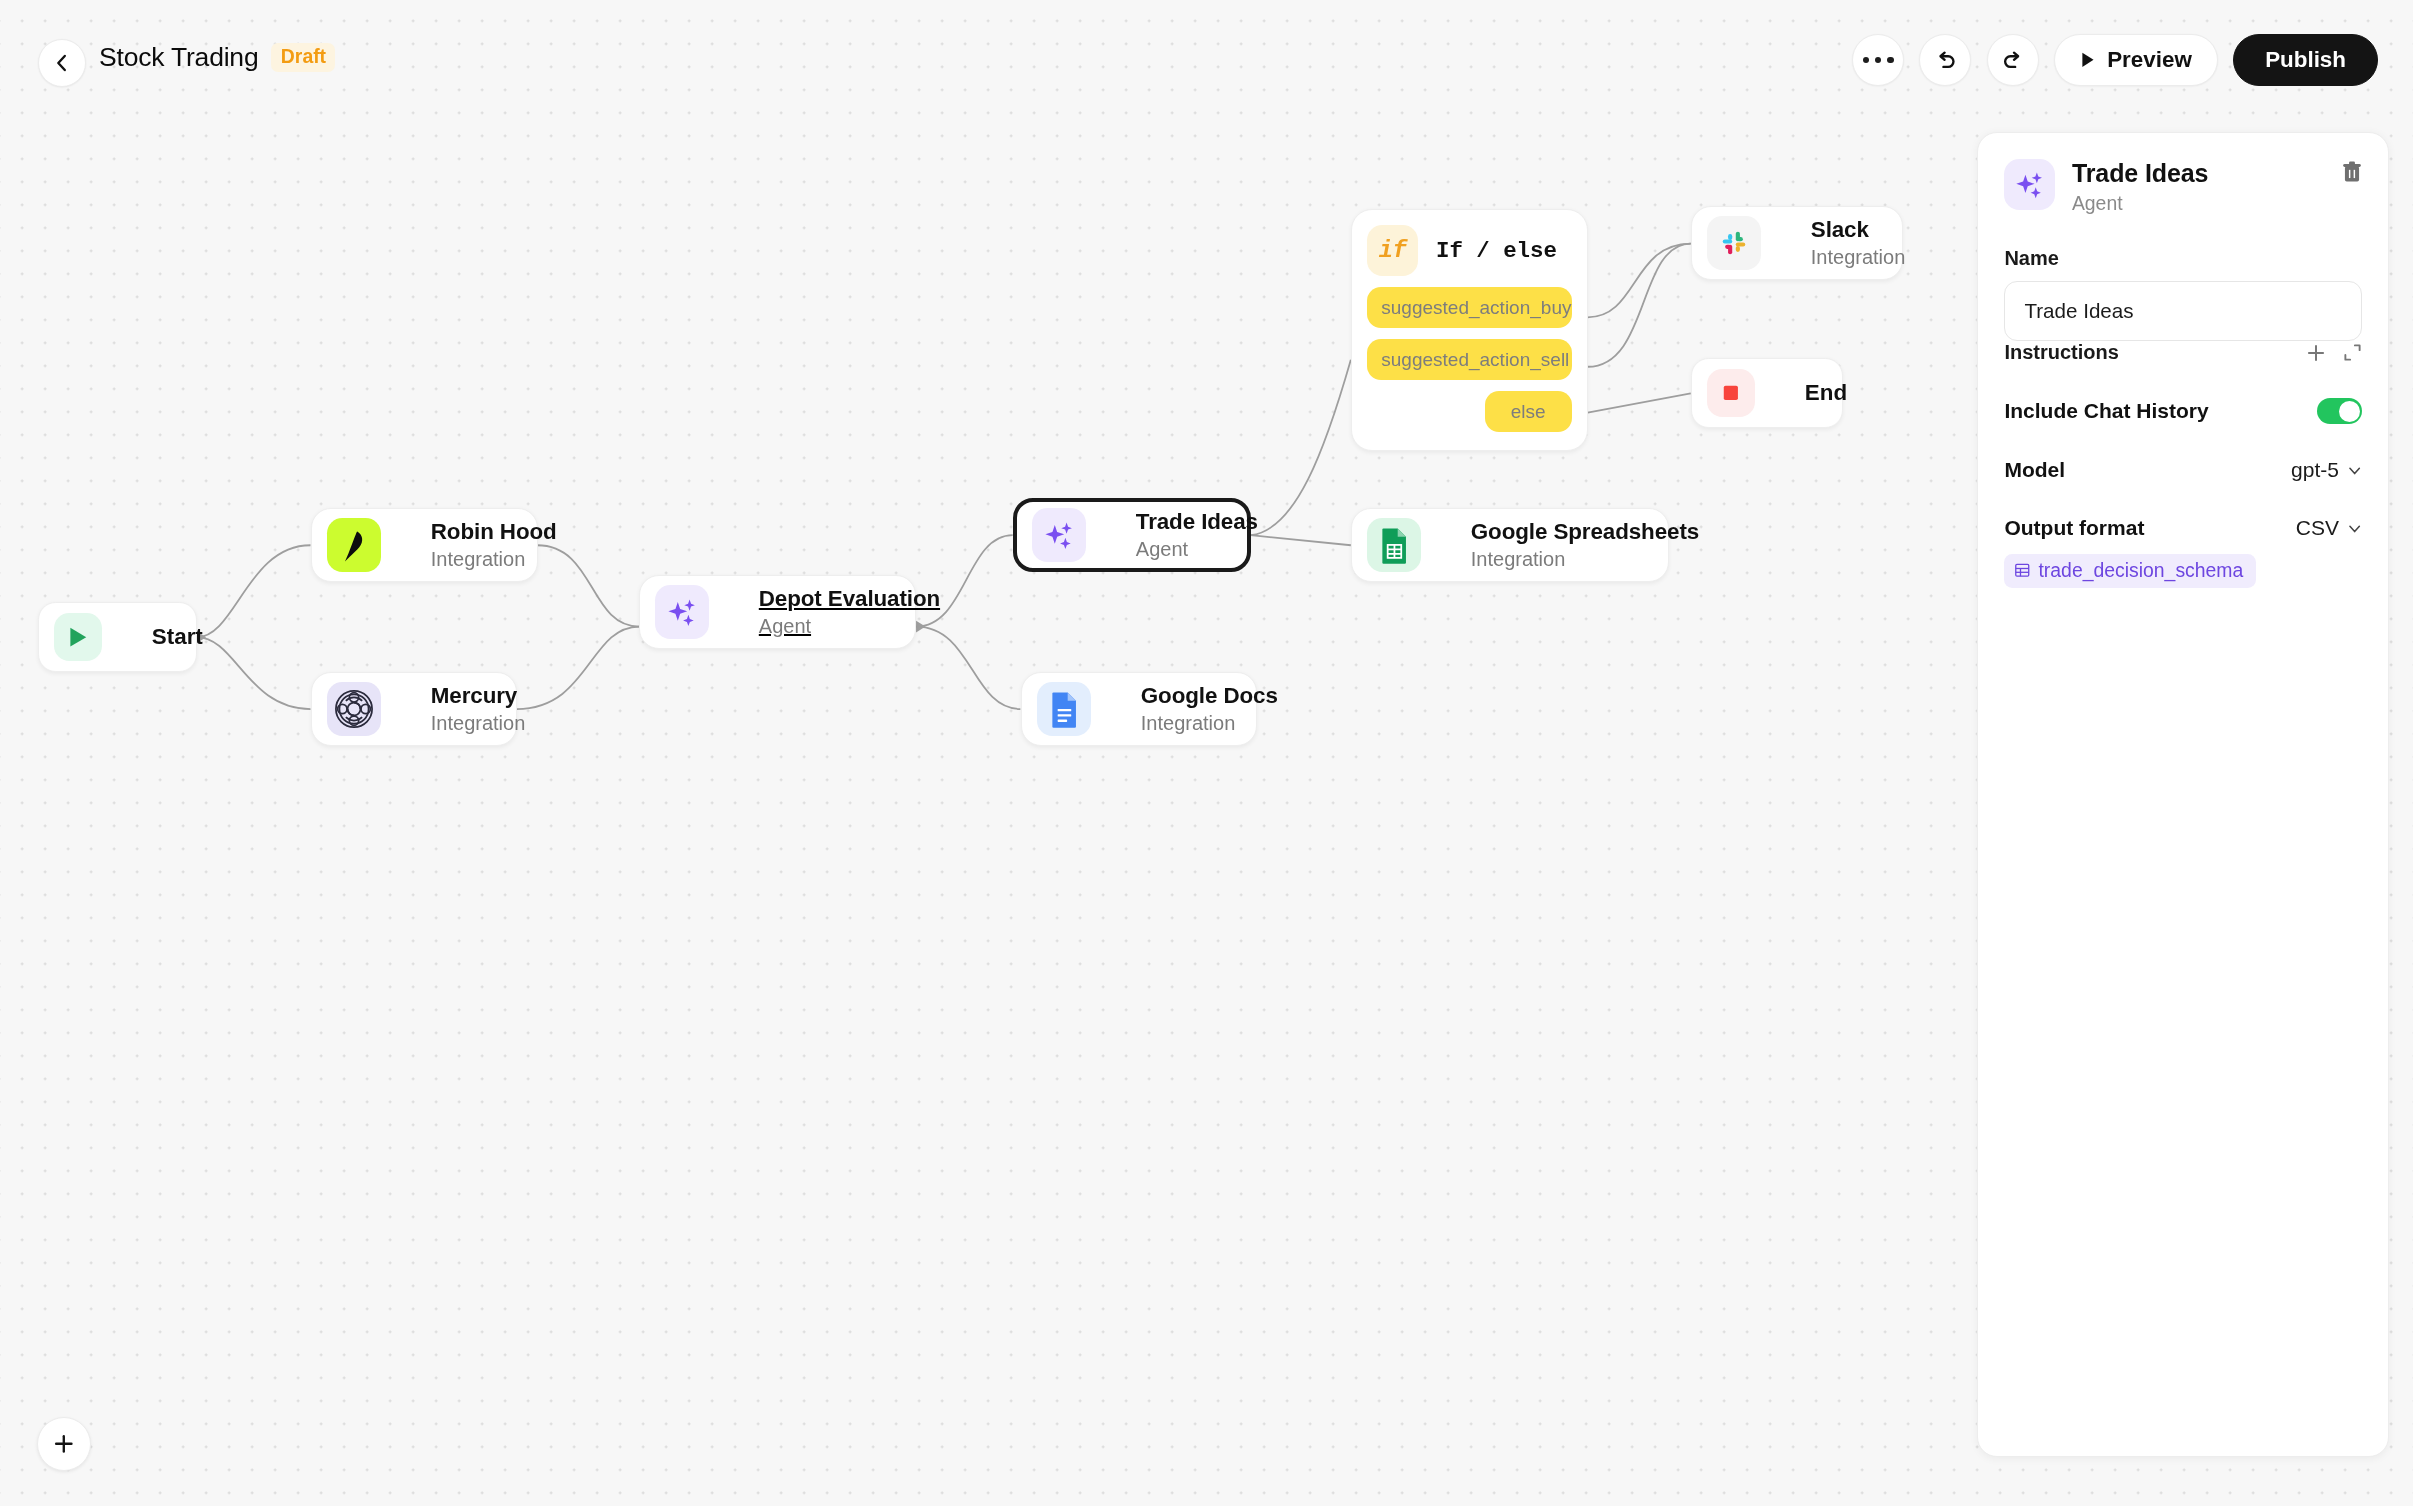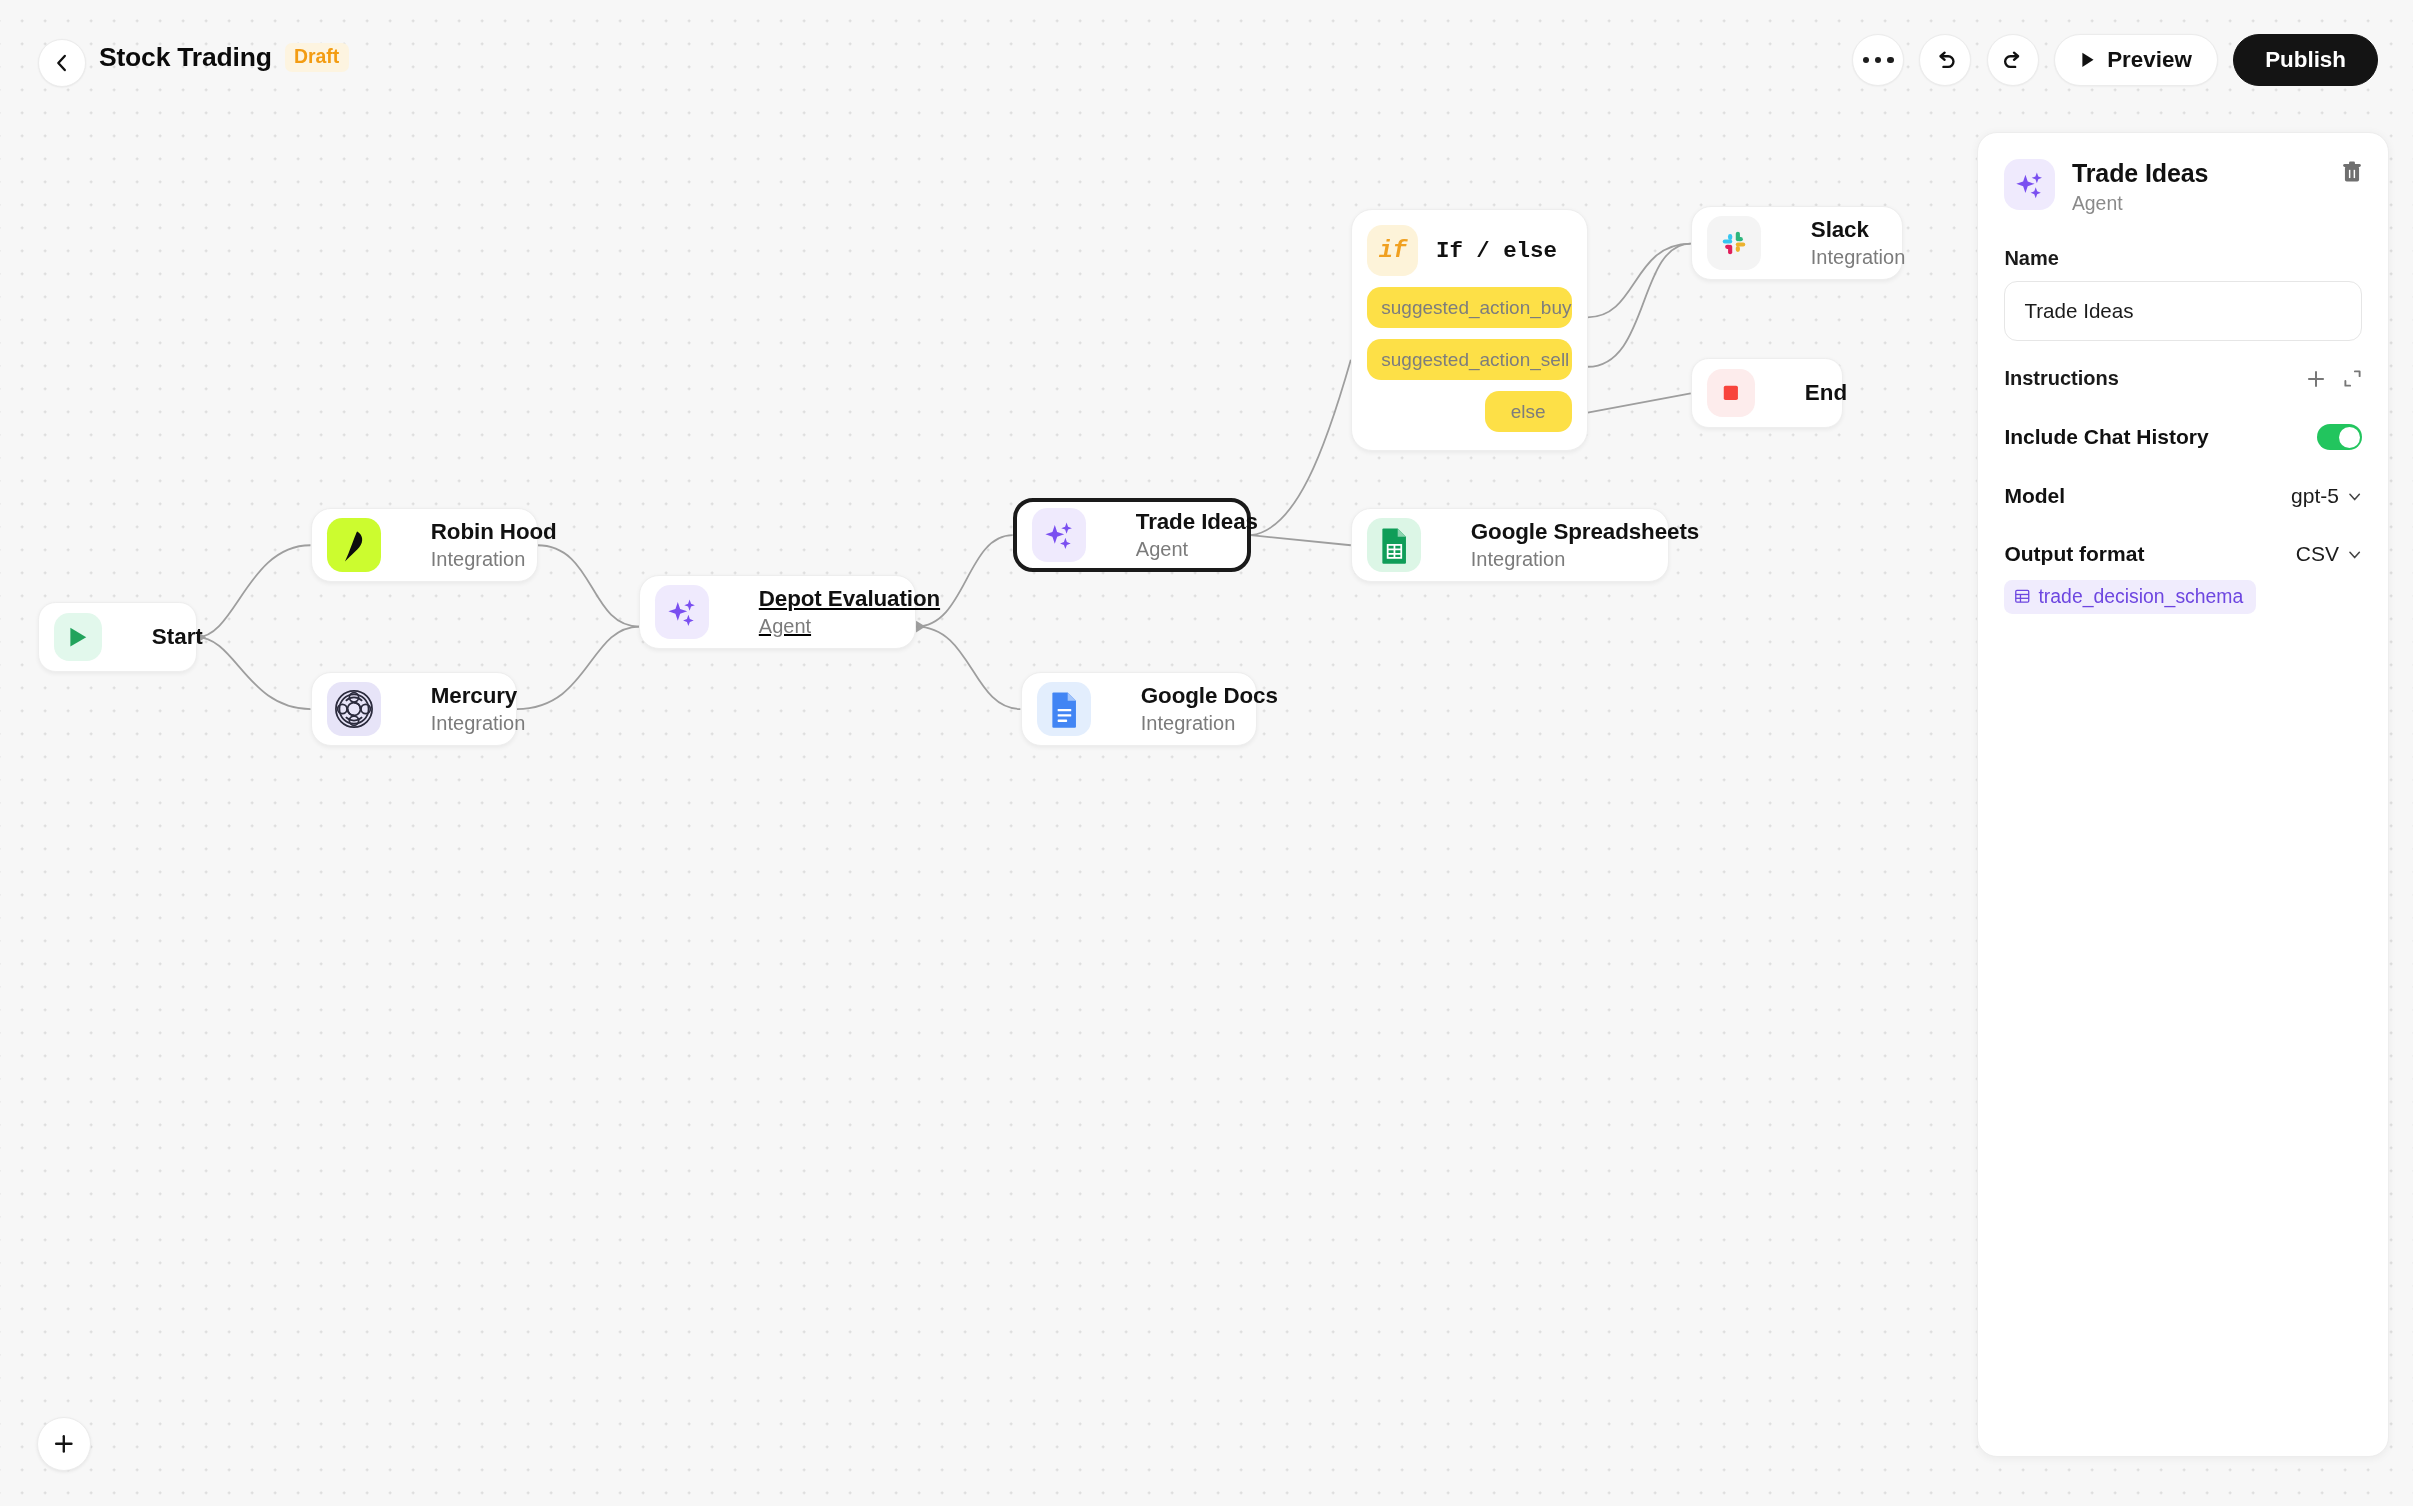--- a/index.html
+++ b/index.html
@@ -26,21 +26,21 @@
 
   .back-btn {
     position: absolute; left: 38px; top: 39px;
     width: 48px; height: 48px; border-radius: 50%;
     background: #ffffff; border: 0.6px solid #ececec;
     box-shadow: 0 0.6px 1.8px rgba(0,0,0,.07);
     display: flex; align-items: center; justify-content: center;
     cursor: pointer;
   }
   .title-wrap { position: absolute; left: 99px; top: 42px; display: flex; align-items: center; gap: 13px; }
-  .page-title { font-size: 26.5px; font-weight: 700; color: #0b0b0b; letter-spacing: -0.2px; }
+  .page-title { font-size: 26.5px; font-weight: 400; color: #0b0b0b; letter-spacing: -0.2px; }
   .draft-badge {
     font-size: 19.4px; font-weight: 600; color: #f39c12;
     background: #fdf4e0; border-radius: 7px; padding: 2.4px 9.4px 3.5px;
   }
 
   .tools { position: absolute; right: 35px; top: 34px; display: flex; align-items: center; gap: 15.3px; }
   .round-btn {
     width: 52px; height: 52px; border-radius: 50%;
     background: #ffffff; border: 0.6px solid #ececec;
     box-shadow: 0 0.6px 1.8px rgba(0,0,0,.06);
@@ -146,21 +146,21 @@
   .row-label   { font-size: 21px; font-weight: 600; color: #111; }
 
   #name-group { margin-top: 32px; }
   .text-input {
     margin-top: 11.8px; width: 100%; height: 60px;
     border: 0.6px solid #e6e6e6; border-radius: 13px;
     background: #ffffff; padding: 0 19px;
     font-family: "Liberation Sans", sans-serif; font-size: 20.6px; color: #1b1b1b;
   }
 
-  #instr-group { margin-top: 26px; }
+  #instr-group { }
   .instr-head { display: flex; align-items: center; }
   .instr-actions { margin-left: auto; display: flex; align-items: center; gap: 17.7px; }
   .icon-btn { cursor: pointer; display: flex; align-items: center; justify-content: center; }
   .textarea-box {
     margin-top: 11.8px; width: 100%; height: 158px;
     border: 0.6px solid #e6e6e6; border-radius: 13px;
     padding: 14px 17.7px; overflow: hidden;
     font-size: 20.6px; line-height: 30px; color: #1b1b1b;
   }
 

